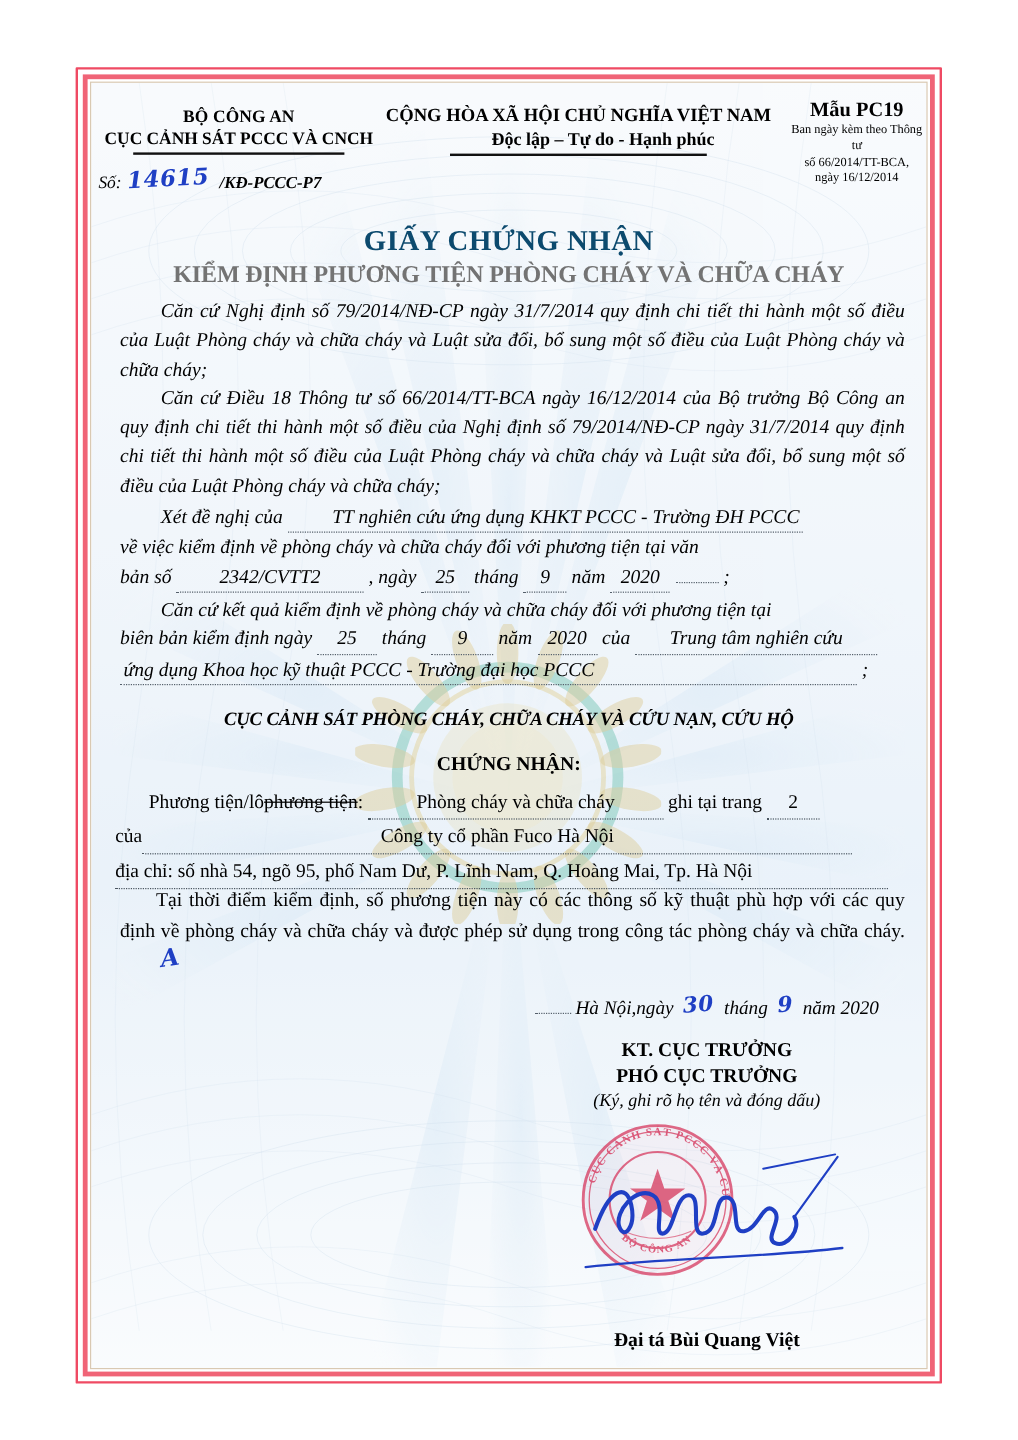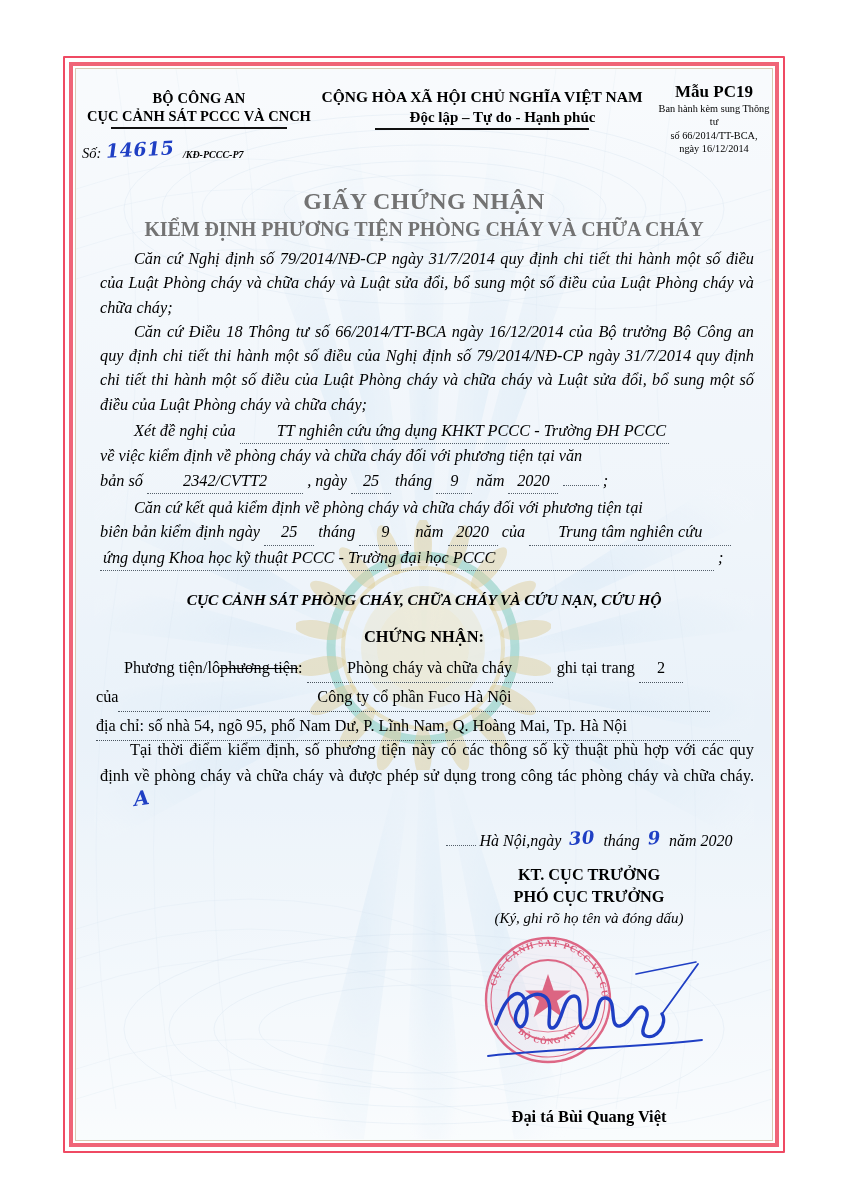--- a/index.html
+++ b/index.html
@@ -48,34 +48,34 @@
   .hdr-org2{font-size:14.5px;font-weight:bold;line-height:18px;white-space:nowrap;}
   .hdr-rule{width:176px;height:1.6px;background:#111;margin:2px auto 0 auto;}
   .hdr-so{margin-top:11px;font-size:14.5px;font-style:italic;text-align:left;padding-left:6px;
           display:flex;align-items:baseline;white-space:nowrap;}
   .hdr-so .lbl{font-style:italic;}
   .hand-num{
     font-family:"DejaVu Serif", serif;font-style:italic;color:#1f3fc4;
     font-size:19px;font-weight:600;letter-spacing:.5px;margin:0 8px 0 5px;
     transform:rotate(-3deg) translateY(-2px);display:inline-block;
   }
-  .hdr-kd{font-style:italic;font-weight:bold;font-size:10px;text-align:right;}
+  .hdr-kd{font-style:italic;font-weight:bold;font-size:14px;text-align:right;}
 
   .hdr-mid{position:absolute;left:236px;top:10px;width:340px;text-align:center;}
   .hdr-country{font-size:15.5px;font-weight:bold;line-height:19px;white-space:nowrap;}
   .hdr-motto{font-size:15px;font-weight:bold;line-height:20px;margin-top:1px;display:inline-block;margin-left:41px;}
   .hdr-motto-rule{width:214px;height:1.6px;background:#111;margin:1px auto 0 auto;}
 
   .hdr-right{position:absolute;left:580px;top:8px;width:116px;text-align:center;line-height:13.5px;}
   .hdr-form{font-size:17px;font-weight:bold;margin-bottom:3px;}
   .hdr-form-sub{font-size:10.3px;}
 
   
   .title-block{position:absolute;left:0;top:118px;width:696px;text-align:center;}
-  .title1{font-size:24px;font-weight:bold;color:#737373;letter-spacing:.4px;line-height:29px;}
+  .title1{font-size:24px;font-weight:bold;color:#0c4a6e;letter-spacing:.4px;line-height:29px;}
   .title2{font-size:20px;font-weight:bold;color:#737373;letter-spacing:-.1px;line-height:26px;white-space:nowrap;}
 
   
   .body{position:absolute;left:24px;top:178px;width:654px;}
   p.leg{
     margin:0;font-size:16.3px;font-style:italic;line-height:24.3px;
     text-align:justify;text-justify:inter-word;text-indent:34px;
   }
   .fill{
     font-style:italic;border-bottom:1.4px dotted #55606b;
@@ -259,21 +259,21 @@
       <div class="hdr-mid">
         <div class="hdr-country">CỘNG HÒA XÃ HỘI CHỦ NGHĨA VIỆT NAM</div>
         <div>
           <div class="hdr-motto">Độc lập – Tự do  - Hạnh phúc</div>
           <div class="hdr-motto-rule"></div>
         </div>
       </div>
 
       <div class="hdr-right">
         <div class="hdr-form">Mẫu PC19</div>
-        <div class="hdr-form-sub">Ban hành kèm sung Thông tư</div>
+        <div class="hdr-form-sub">Ban ngày kèm theo Thông tư</div>
         <div class="hdr-form-sub">số 66/2014/TT-BCA,</div>
         <div class="hdr-form-sub">ngày 16/12/2014</div>
       </div>
     </div>
 
     <div class="title-block">
       <div class="title1">GIẤY CHỨNG NHẬN</div>
       <div class="title2">KIỂM ĐỊNH PHƯƠNG TIỆN PHÒNG CHÁY VÀ CHỮA CHÁY</div>
     </div>
 

